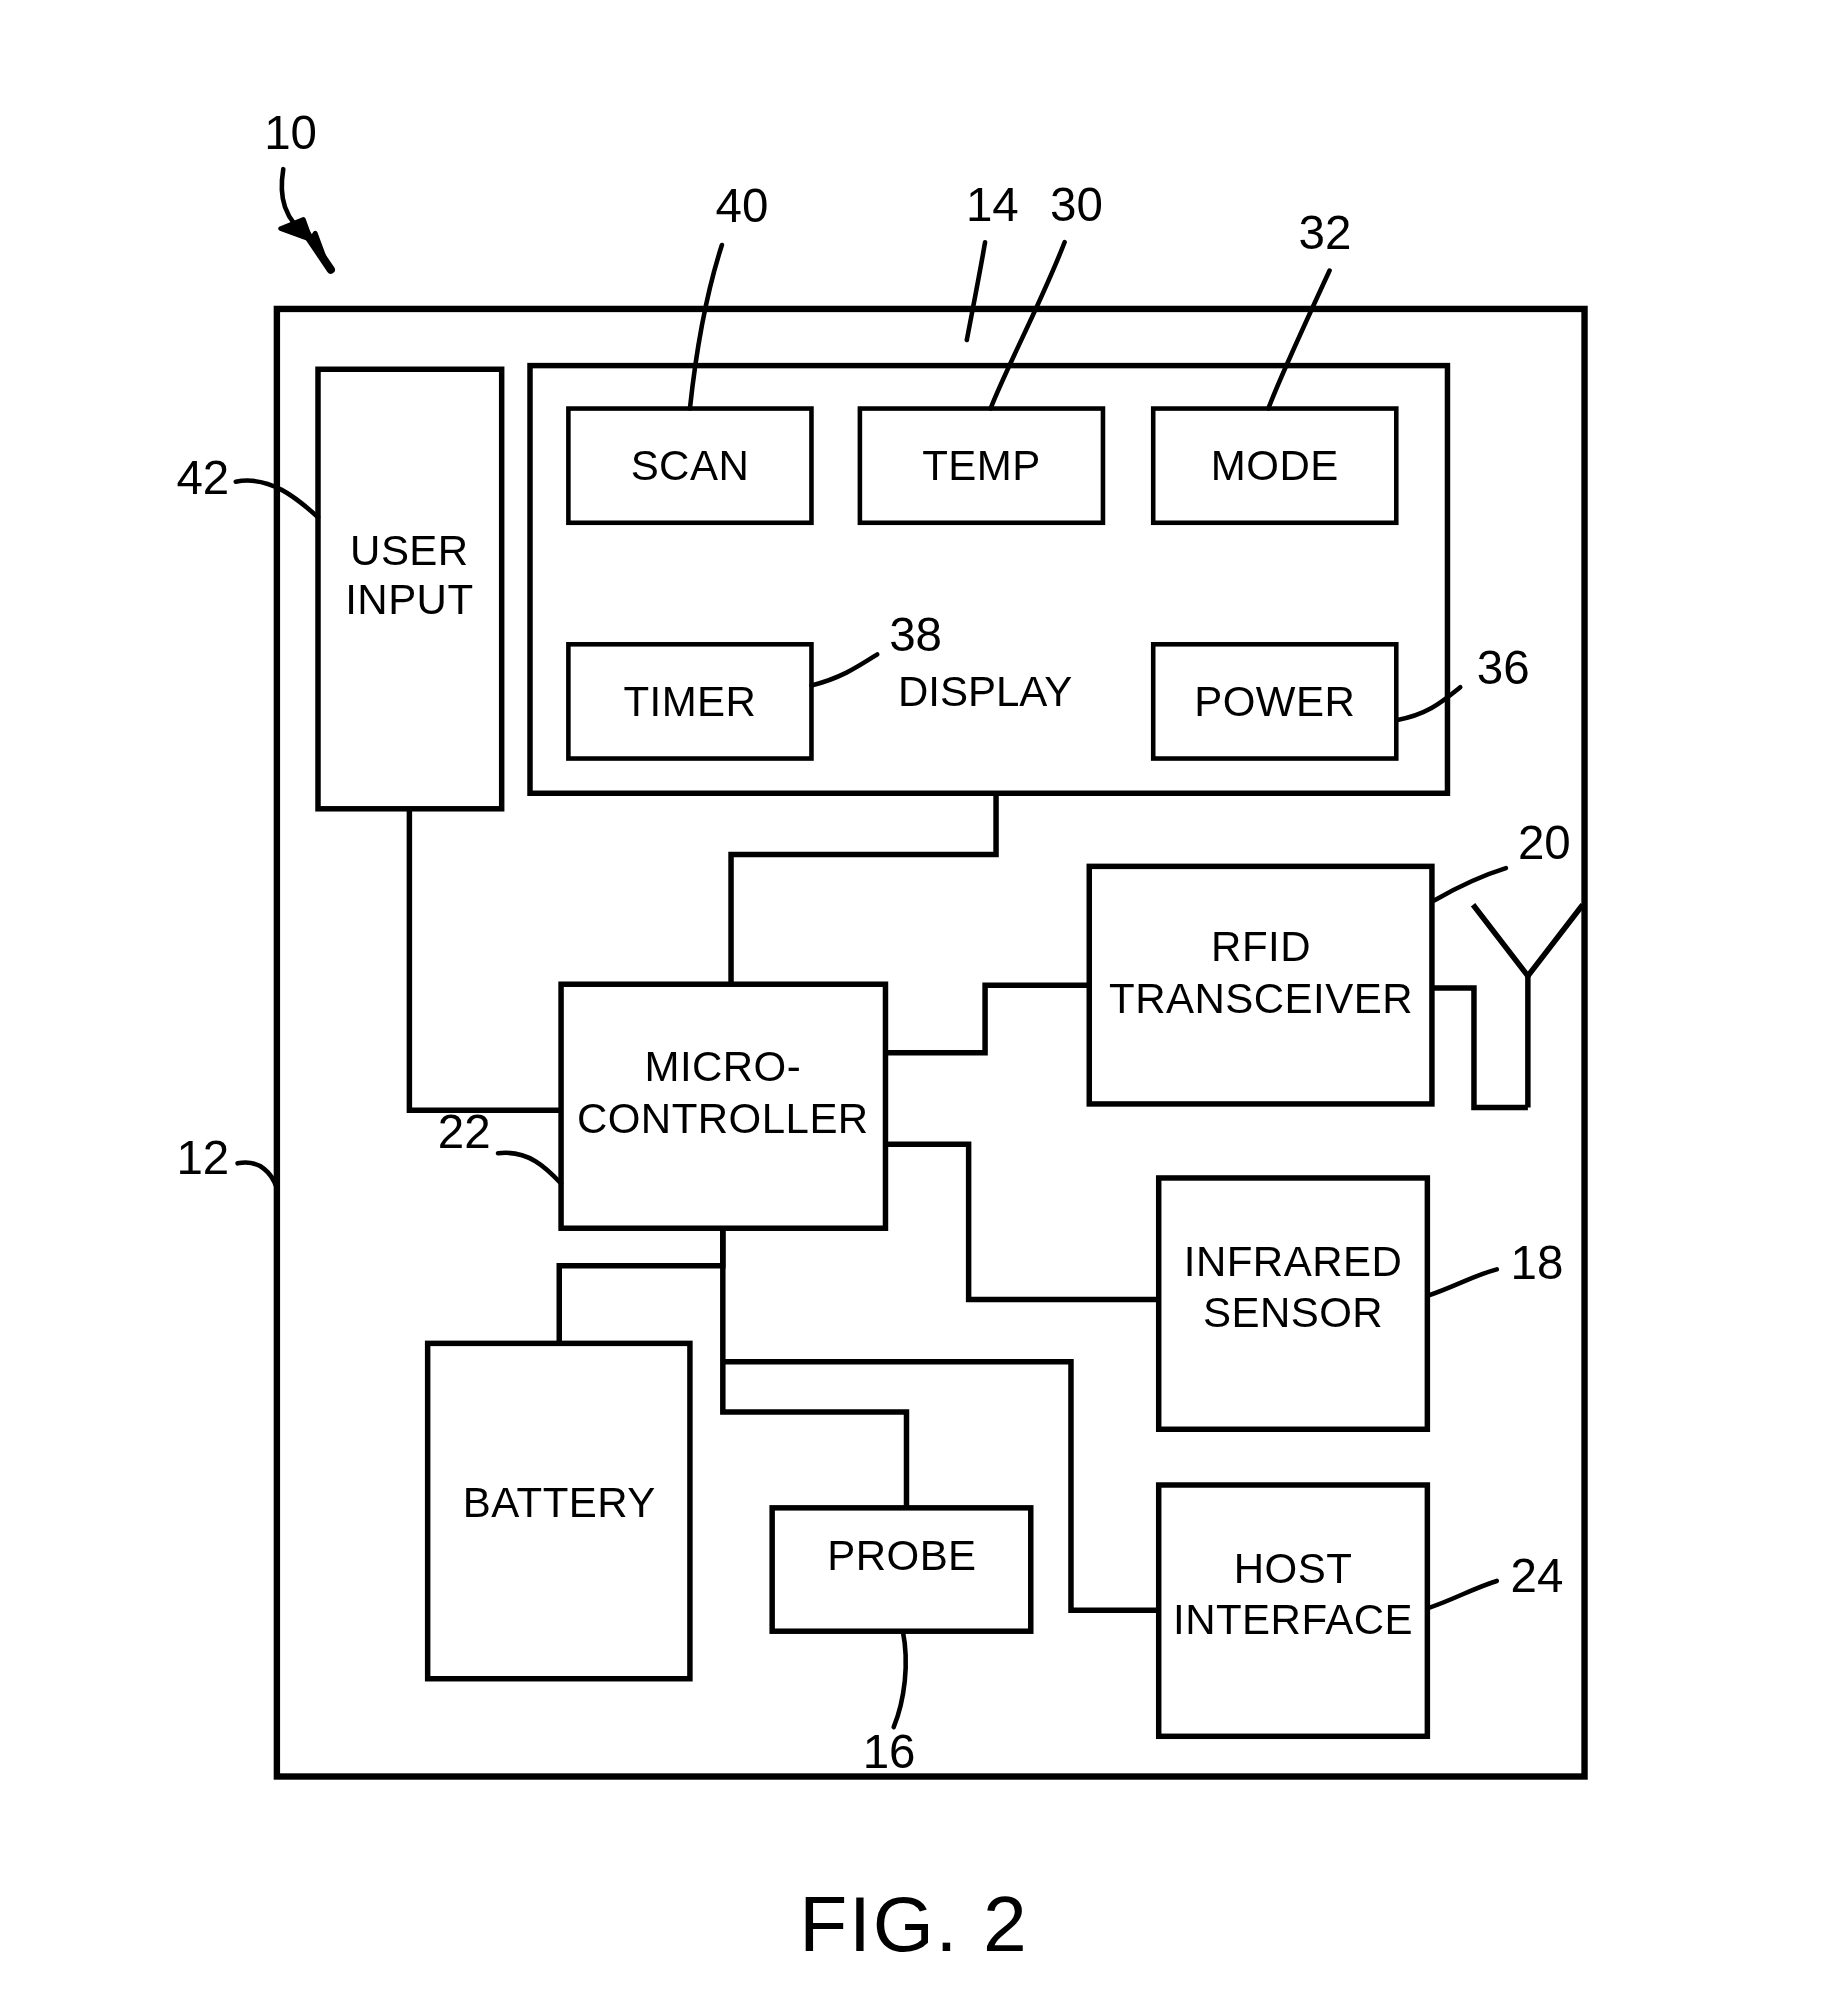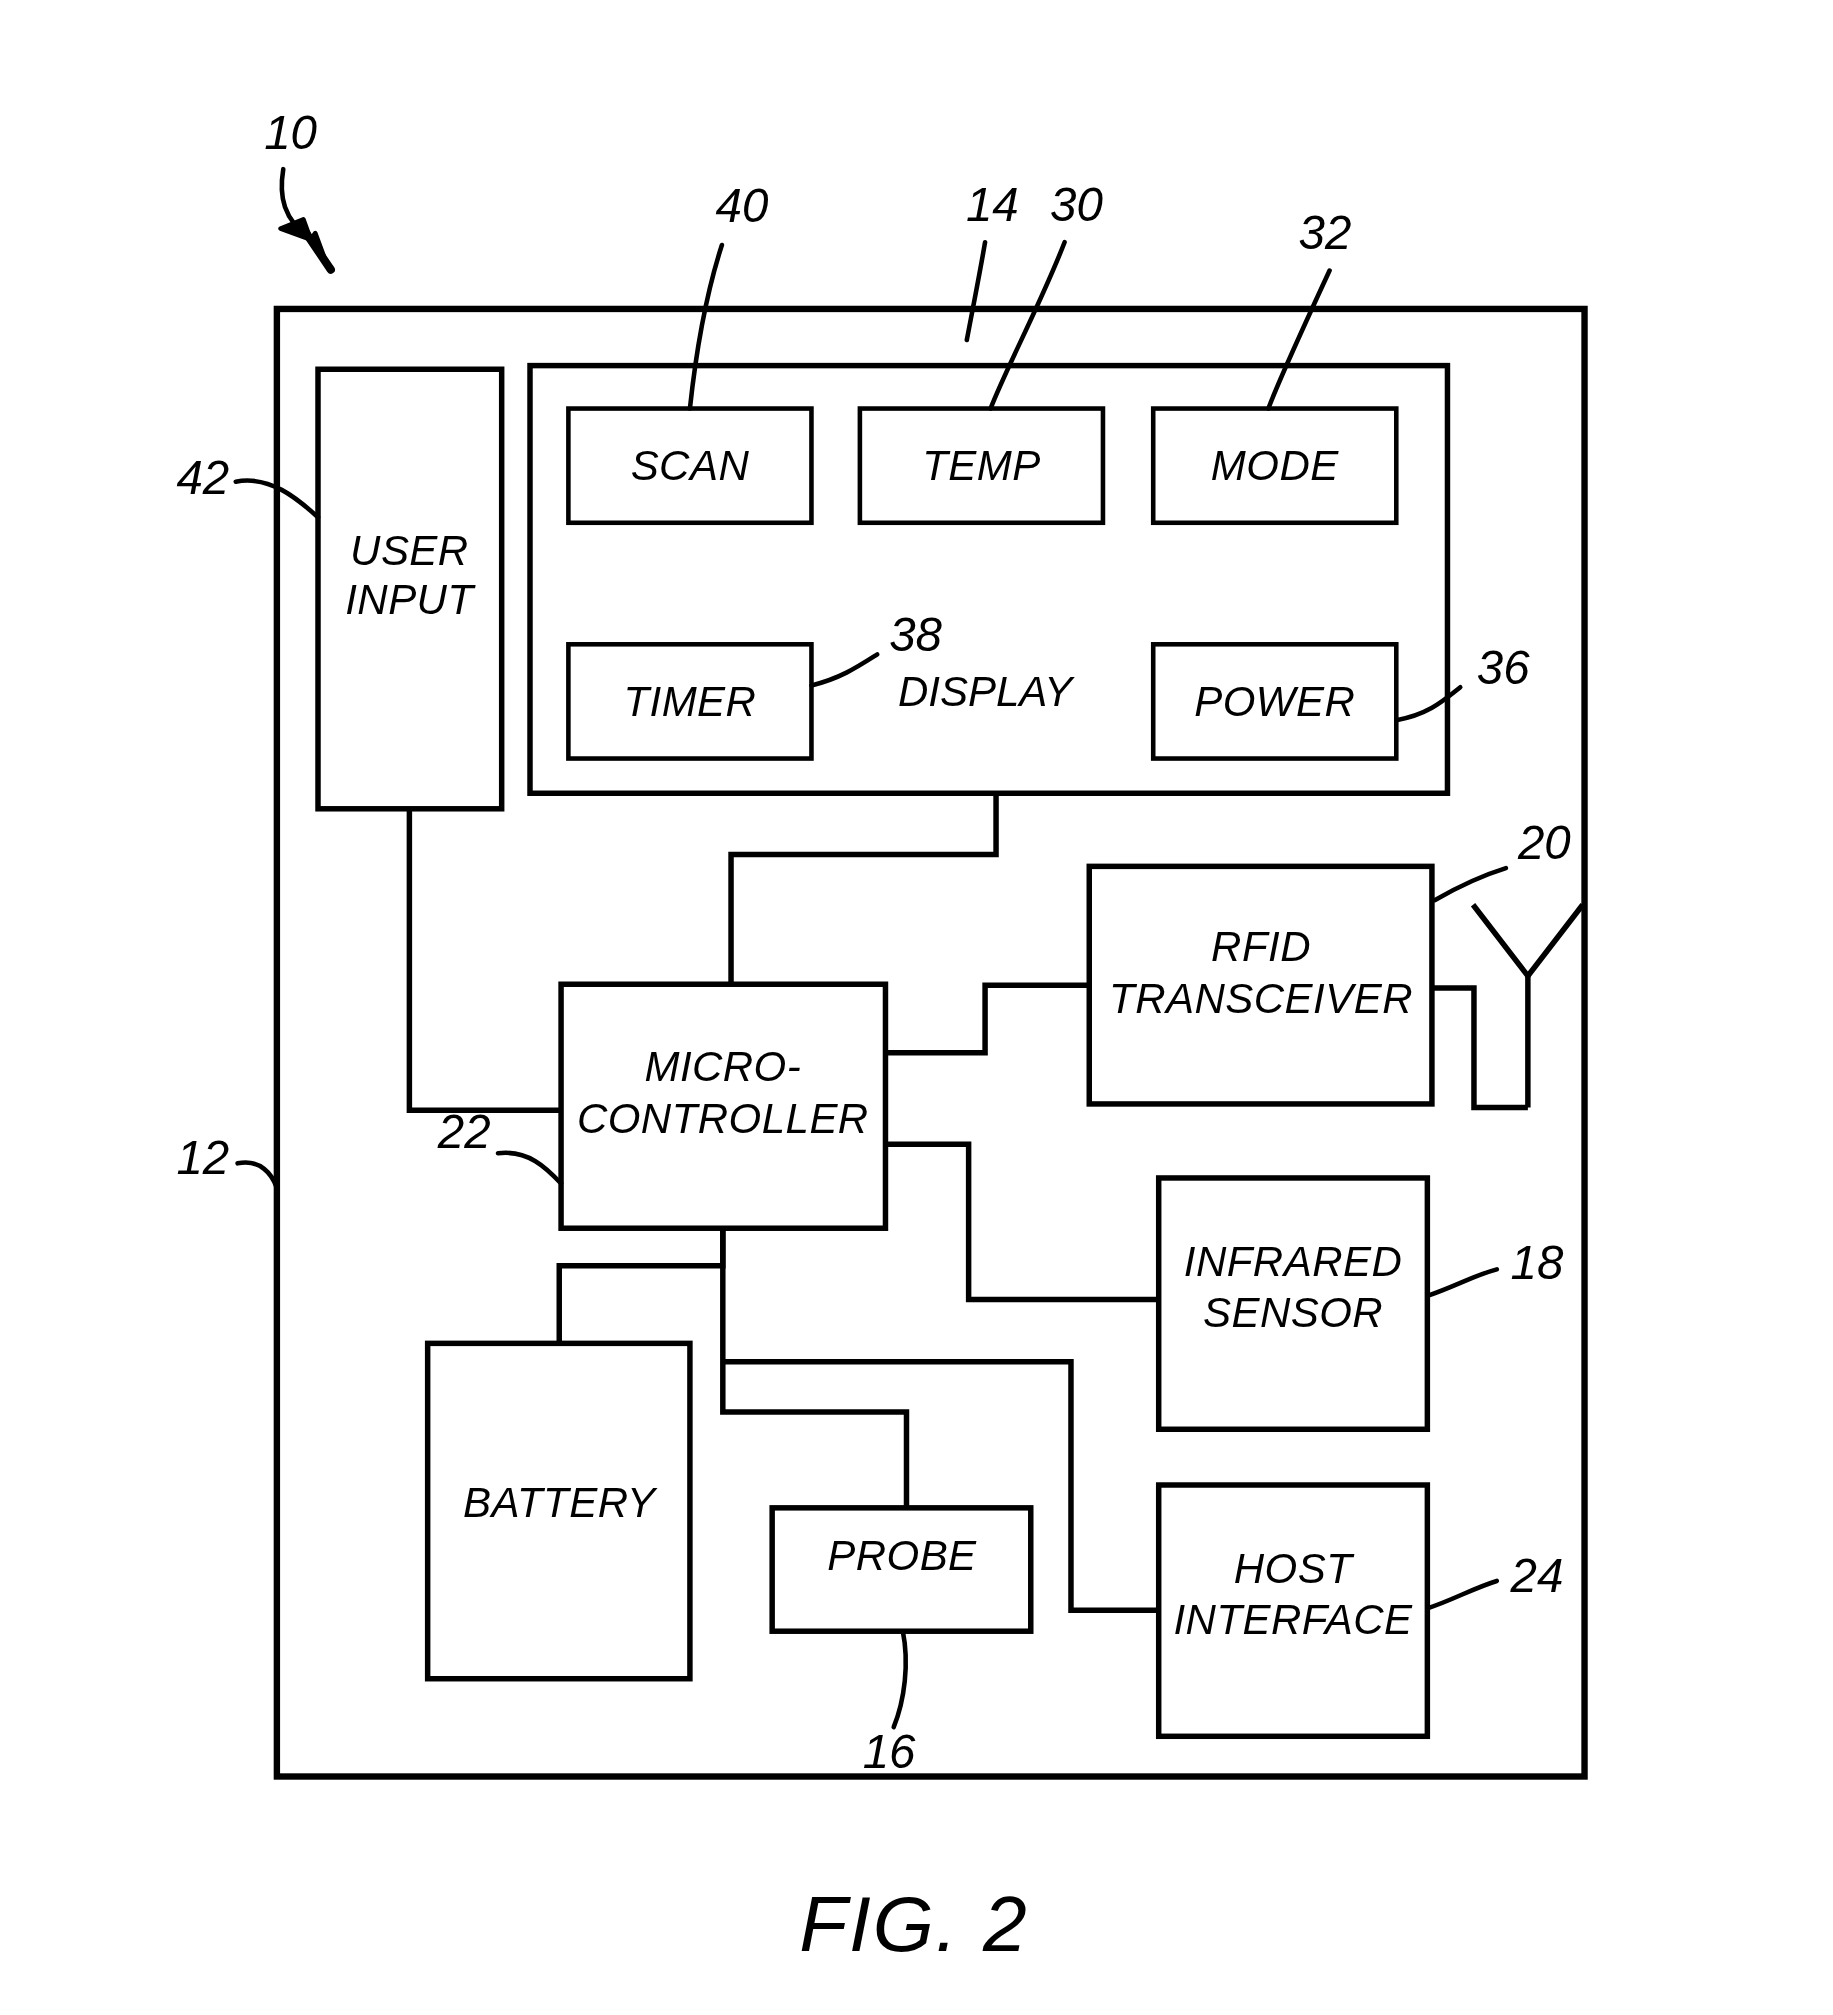--- a/index.html
+++ b/index.html
@@ -11,21 +11,20 @@
     width: 1834px;
     height: 2016px;
     font-family: "Liberation Sans", sans-serif;
     overflow: hidden;
   }
   #figure-root {
     position: relative;
     width: 1834px;
     height: 1738px;
     background: #ffffff;
-    font-style: italic;
   }
   svg.sheet {
     position: absolute;
     left: 0;
     top: 0;
     width: 1834px;
     height: 2016px;
     display: block;
   }
   .box-rect {

